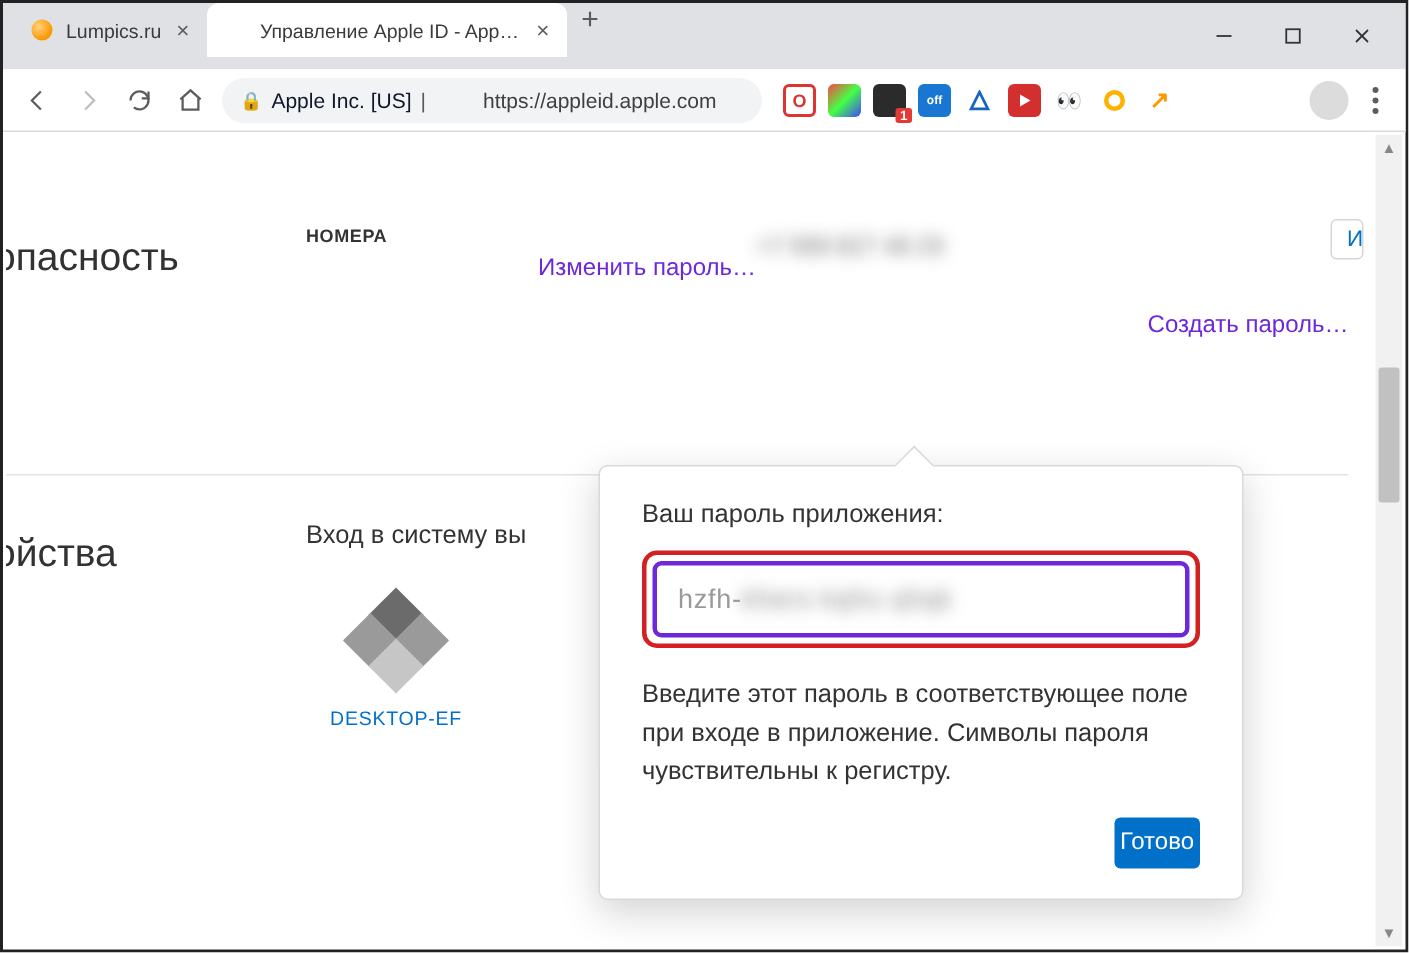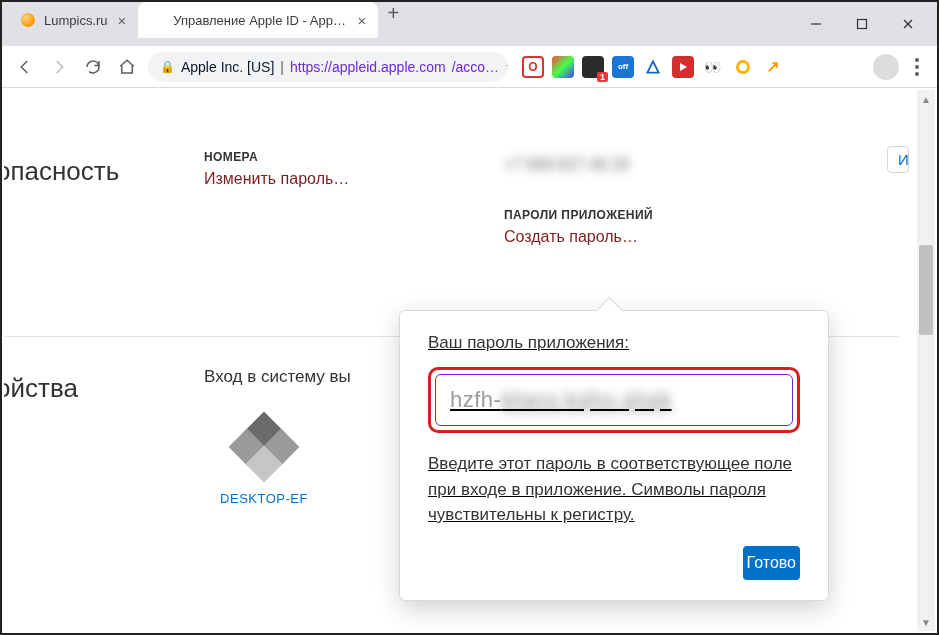--- a/index.html
+++ b/index.html
@@ -19,21 +19,21 @@
   .win-controls { display: flex; align-items: center; padding: 0 6px; }
   .win-btn { width: 46px; height: 30px; display: flex; align-items: center; justify-content: center; font-size: 14px; color: #333; cursor: pointer; }
   .win-btn svg { width: 12px; height: 12px; }
 
   .toolbar { height: 42px; background: #fff; border-bottom: 1px solid #d9d9d9; display: flex; align-items: center; padding: 0 10px; gap: 8px; }
   .nav-btn { width: 26px; height: 26px; display: flex; align-items: center; justify-content: center; color: #5c5c5c; cursor: pointer; }
   .nav-btn svg { width: 18px; height: 18px; stroke: currentColor; fill: none; stroke-width: 2; }
   .addr { flex: 0 0 360px; height: 30px; background: #f1f3f4; border-radius: 15px; display: flex; align-items: center; padding: 0 12px; font-size: 14px; color: #202124; gap: 6px; overflow: hidden; white-space: nowrap; }
   .addr .lock { color: #0b8043; font-size: 12px; }
   .addr .origin { color: #0f172a; }
-  .addr .path { color: #6d28d9; }
+  .addr .path { color: #404040; margin-left: 32px; }
   .addr-star { margin-left: auto; color: #888; font-size: 16px; }
   .ext-row { display: flex; align-items: center; gap: 8px; margin-left: 6px; }
   .ext { width: 22px; height: 22px; border-radius: 4px; display: flex; align-items: center; justify-content: center; font-size: 12px; color: #fff; font-weight: 700; }
   .avatar { margin-left: auto; width: 26px; height: 26px; border-radius: 50%; background: #dcdcdc; }
   .menu-dots { width: 20px; display: flex; flex-direction: column; align-items: center; gap: 3px; padding: 0 4px; cursor: pointer; }
   .menu-dots span { width: 4px; height: 4px; border-radius: 50%; background: #5c5c5c; }
 
   
   .page { position: absolute; top: 88px; bottom: 2px; left: 2px; right: 2px; overflow: hidden; background: #fff; }
   .scrollbar { position: absolute; right: 0; top: 0; bottom: 0; width: 18px; background: #f1f1f1; }
@@ -44,21 +44,21 @@
 
   .content { padding: 60px 36px 0 0; position: relative; height: 100%; }
 
   .columns { display: flex; }
   .col-left { width: 200px; padding-top: 6px; }
   .col-mid { width: 300px; }
   .col-right { flex: 1; position: relative; }
 
   h2.section { font-size: 26px; font-weight: 400; color: #323232; margin-left: -8px; }
   .sub-label { font-size: 12px; font-weight: 600; letter-spacing: 0.4px; color: #333; }
-  .link { color: #7f1d1d; font-size: 16px; cursor: pointer; }
+  .link { color: #6d28d9; font-size: 16px; cursor: pointer; text-align: right; }
   .val { font-size: 16px; color: #333; }
   .blurred { color: transparent; text-shadow: 0 0 10px rgba(90,90,90,0.9); user-select: none; }
 
   .block { margin-bottom: 30px; }
 
   .edit-btn { position: absolute; right: -10px; top: -4px; background: #fff; border: 1px solid #d6d6d6; border-radius: 4px; padding: 4px 10px; font-size: 15px; color: #0070c9; cursor: pointer; overflow: hidden; width: 22px; white-space: nowrap; }
 
   .divider { border-top: 1px solid #e3e3e3; margin-top: 10px; }
 
   .devices-row { display: flex; align-items: flex-start; margin-top: 30px; }
@@ -69,25 +69,25 @@
   .device-card { margin-top: 30px; width: 120px; text-align: center; }
   .win-logo { width: 60px; height: 60px; margin: 0 auto 14px; position: relative; }
   .win-logo .sq { position: absolute; width: 26px; height: 26px; background: #8f8f8f; transform: rotate(45deg); }
   .win-logo .s1 { top: 0; left: 17px; background:#6b6b6b;}
   .win-logo .s2 { top: 17px; left: 0; background:#9a9a9a;}
   .win-logo .s3 { top: 17px; left: 34px; background:#9a9a9a;}
   .win-logo .s4 { top: 34px; left: 17px; background:#c6c6c6;}
   .device-name { color: #0070c9; font-size: 13px; letter-spacing: 0.5px; }
 
   
-  .popover { position: absolute; left: 395px; top: 220px; width: 430px; background: #fff; border: 1px solid #d9d9d9; border-radius: 6px; box-shadow: 0 8px 26px rgba(0,0,0,0.18); padding: 22px 28px 20px; text-decoration: underline; }
+  .popover { position: absolute; left: 395px; top: 220px; width: 430px; background: #fff; border: 1px solid #d9d9d9; border-radius: 6px; box-shadow: 0 8px 26px rgba(0,0,0,0.18); padding: 22px 28px 20px; }
   .popover::before { content: ""; position: absolute; top: -10px; left: 200px; width: 18px; height: 18px; background: #fff; border-left: 1px solid #d9d9d9; border-top: 1px solid #d9d9d9; transform: rotate(45deg); }
   .popover-title { font-size: 17px; color: #333; margin-bottom: 14px; }
   .pwd-box { border: 3px solid #d42020; border-radius: 10px; padding: 4px; }
-  .pwd-inner { border: 1px solid #6d28d9; border-radius: 6px; padding: 12px 14px; font-size: 22px; color: #b0b0b0; font-family: inherit; letter-spacing: 0.5px; white-space: nowrap; overflow: hidden; }
+  .pwd-inner { border: 3px solid #6d28d9; border-radius: 6px; padding: 12px 14px; font-size: 18px; color: #b0b0b0; font-family: inherit; letter-spacing: 0.5px; white-space: nowrap; overflow: hidden; }
   .pwd-inner .vis { color: #9a9a9a; }
   .pwd-inner .hid { color: transparent; text-shadow: 0 0 10px rgba(130,130,130,0.95); }
   .popover-help { font-size: 17px; color: #333; line-height: 1.5; margin-top: 18px; }
   .popover-actions { text-align: right; margin-top: 18px; }
   .done-btn { background: #0070c9; color: #fff; border: none; border-radius: 4px; padding: 8px 4px; font-size: 16px; cursor: pointer; }
 
   .orange-circle { width:14px; height:14px; border-radius:50%; background: radial-gradient(circle at 35% 35%, #ffd27a, #ff9500 70%); }
   .apple-fav { font-size: 14px; color: #333; }
 </style>
 </head>
@@ -220,21 +220,20 @@
             <div class="link" style="margin-top:6px">Изменить пароль…</div>
           </div>
         </div>
 
         <div class="col-right">
           <button class="edit-btn">И</button>
           <div class="block">
             <div class="val blurred" style="margin-top:6px">+7 999 827 48 29</div>
           </div>
           <div class="block" style="margin-top:34px">
-            <div class="sub-label">ПАРОЛИ ПРИЛОЖЕНИЙ</div>
             <div class="link" style="margin-top:6px">Создать пароль…</div>
           </div>
         </div>
       </div>
 
       <div class="divider" style="margin-top:60px"></div>
 
       <div class="devices-row">
         <div class="devices-left">
           <h2 class="section">ойства</h2>

